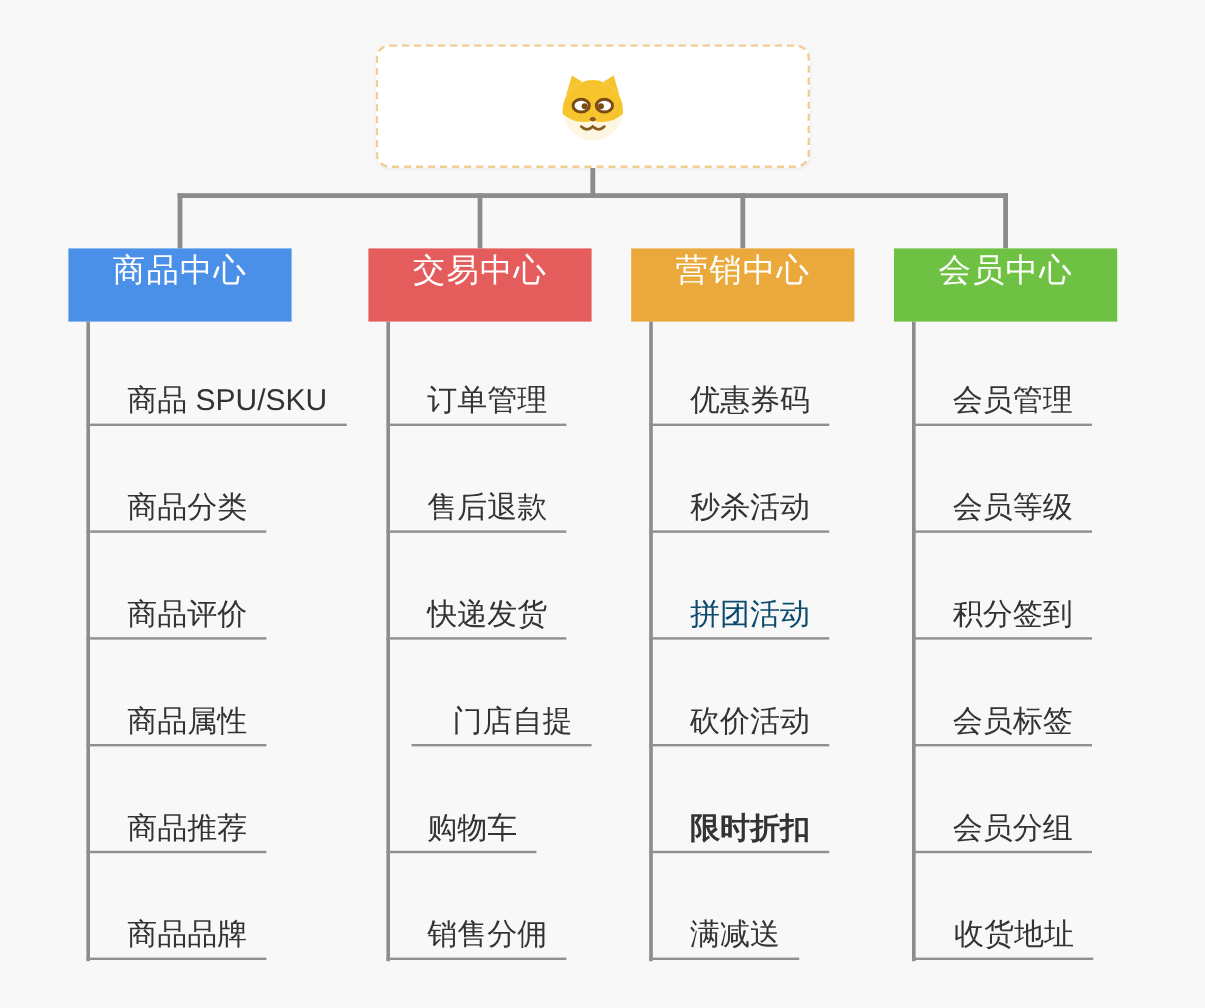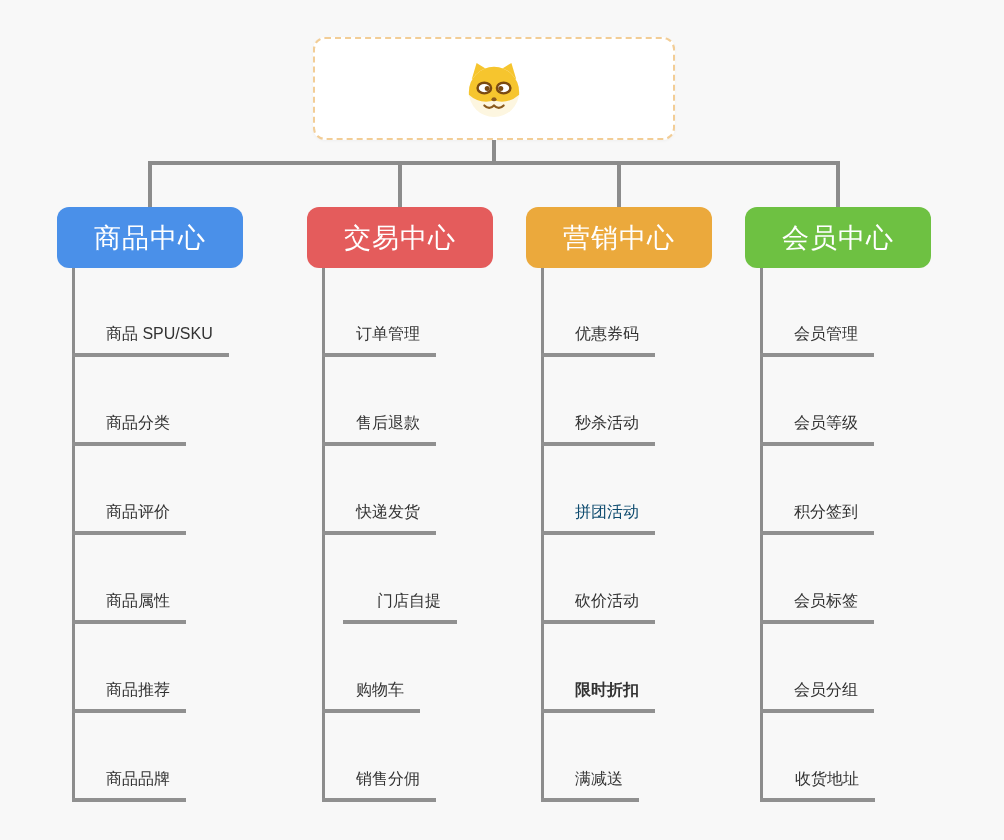--- a/index.html
+++ b/index.html
@@ -38,36 +38,35 @@
     padding-top: 2px;
   }
   .line {
     position: absolute;
     background: #8c8c8c;
   }
   .branch-box {
     position: absolute;
     top: 207px;
     width: 186px; height: 61px;
-    border-radius: 12px;
+    border-radius: 0;
     color: #ffffff;
     font-size: 27px;
     letter-spacing: 1px;
     display: flex;
-    align-items: center;
     justify-content: center;
     cursor: default;
   }
   .child-item {
     position: absolute;
-    font-size: 16px;
+    font-size: 25px;
     line-height: 30px;
     color: #333333;
     padding: 0 16px 4px 34px;
-    border-bottom: 4px solid #7f1d1d;
+    border-bottom: 2px solid #7f1d1d;
     white-space: nowrap;
   }
   .vline { width: 3px; }
 </style>
 </head>
 <body style="background: rgb(248, 248, 248);">
 
 <div id="canvas">
 
   <div id="root-node" style="border-color: rgb(242, 205, 150); background: rgb(255, 255, 255);">

